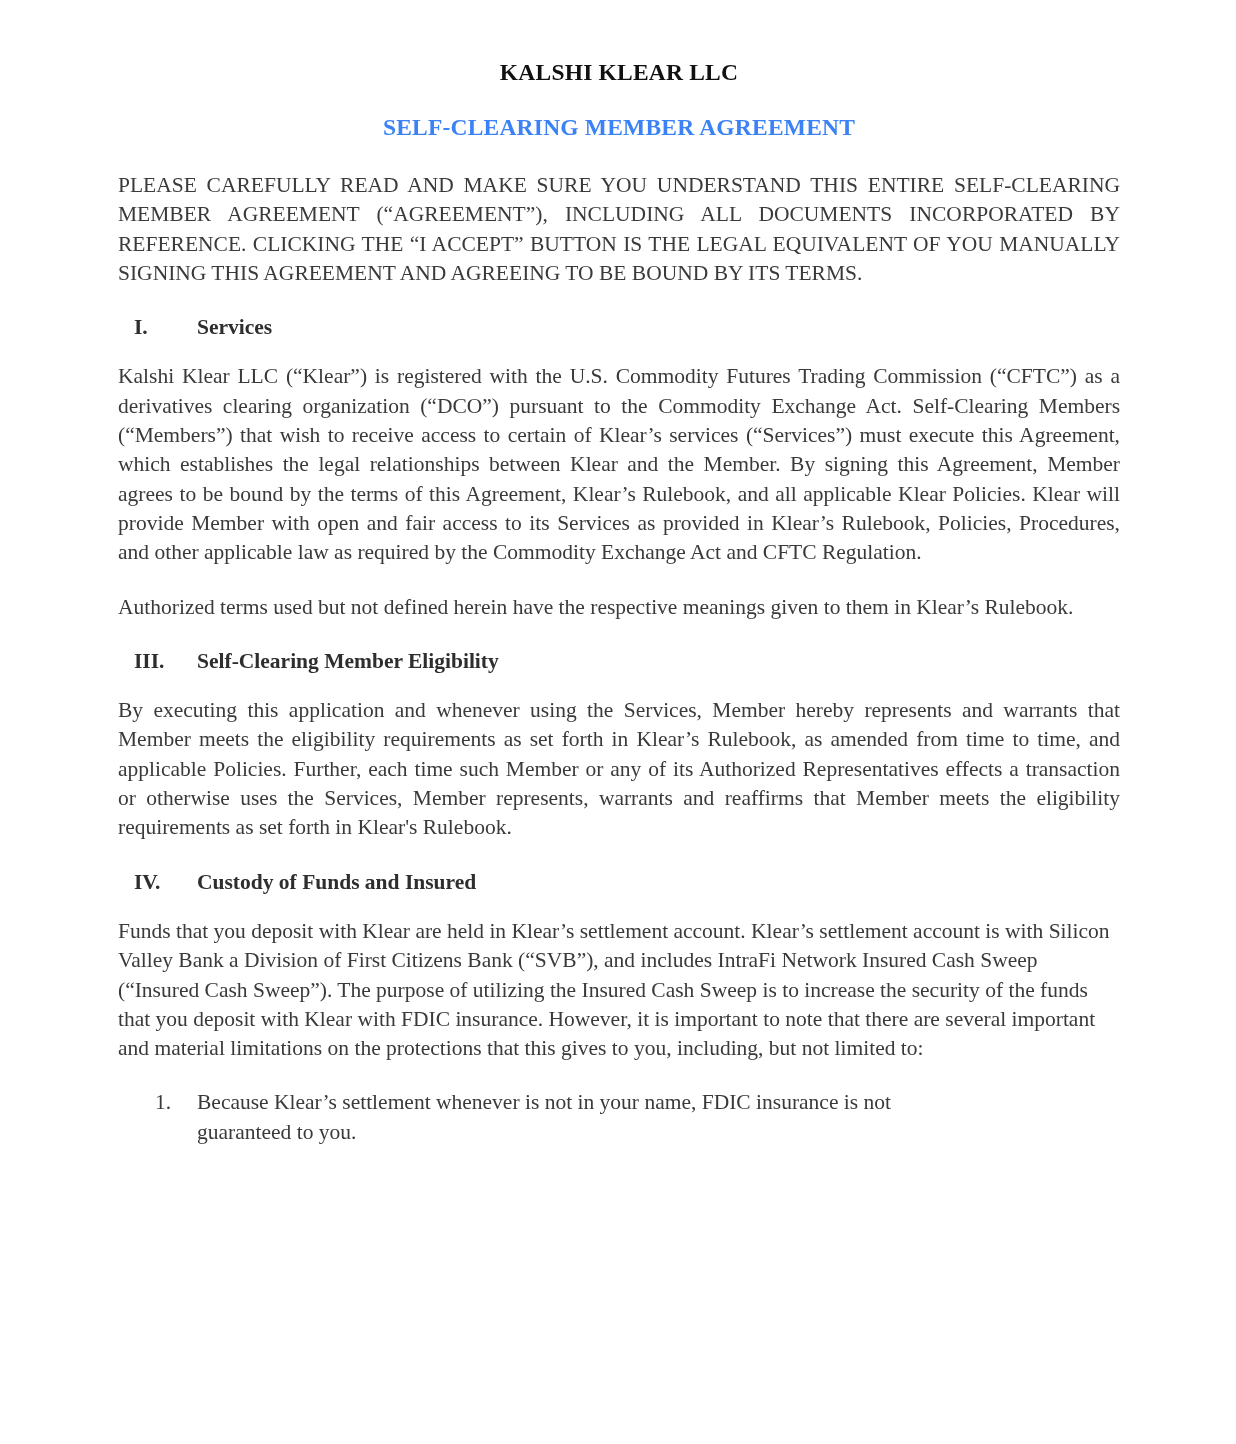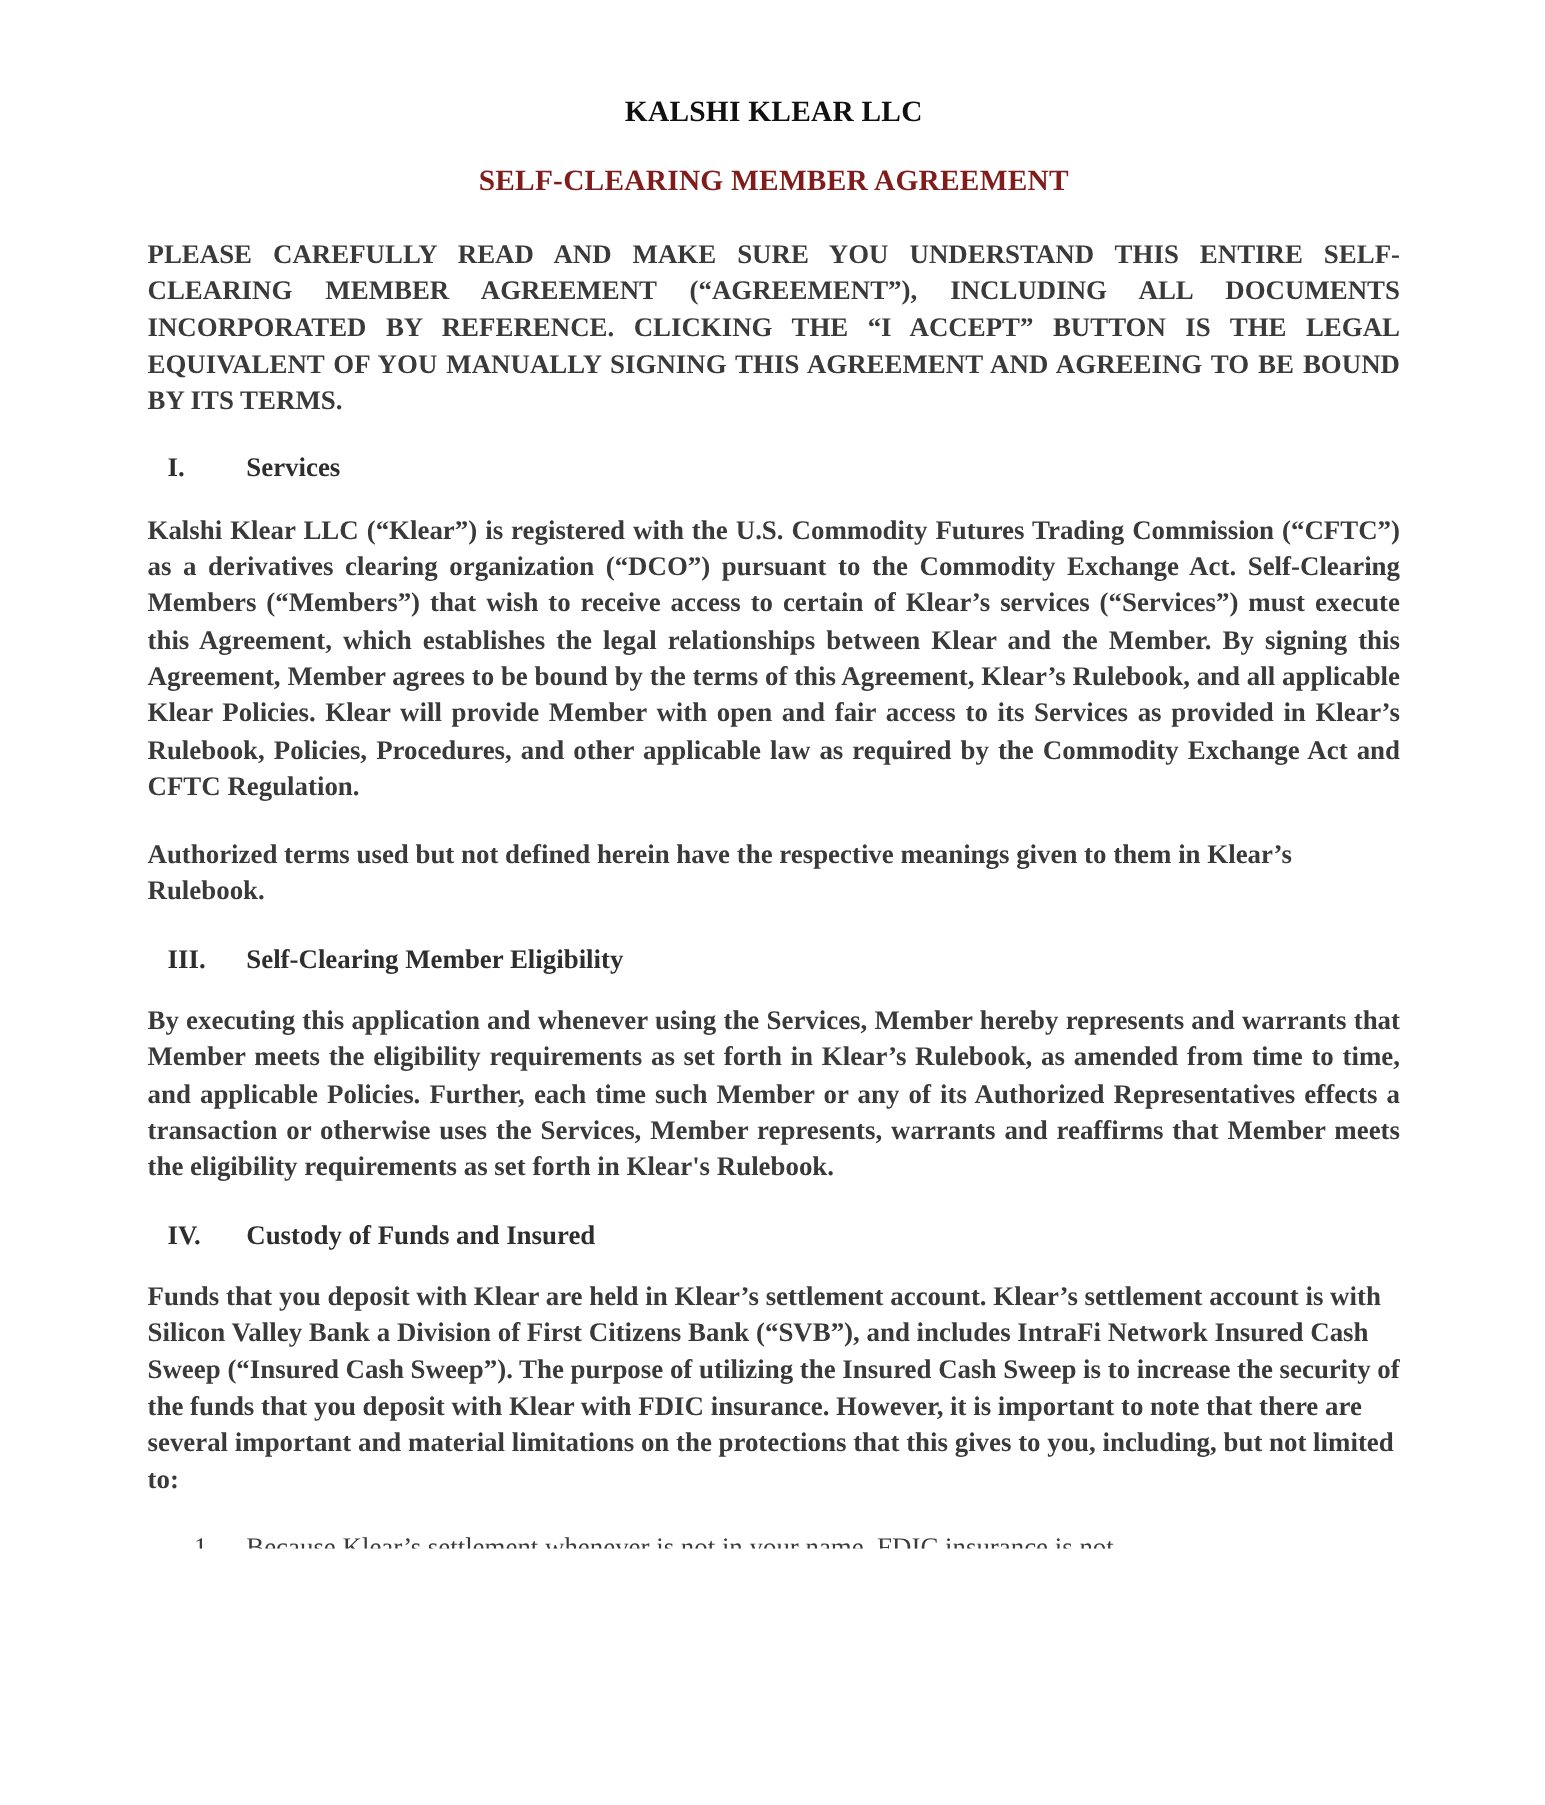--- a/index.html
+++ b/index.html
@@ -4,21 +4,21 @@
 <style>
   html, body {
     margin: 0;
     padding: 0;
     background: #ffffff;
   }
   .page {
     width: 1236px;
     height: 1239px;
     box-sizing: border-box;
-    padding: 76px 116px 0 118px;
+    padding: 58px 116px 0 118px;
     background: #ffffff;
     font-family: "Liberation Serif", "DejaVu Serif", serif;
     font-size: 21.5px;
     line-height: 29.3px;
     color: #3a3a3a;
     overflow: hidden;
   }
   h1.doc-title {
     margin: 0 0 26px 0;
     font-size: 23.5px;
@@ -27,26 +27,25 @@
     text-align: center;
     color: #111111;
     letter-spacing: 0.2px;
   }
   h2.doc-subtitle {
     margin: 16px 0 29px 0;
     font-size: 23.5px;
     line-height: 29px;
     font-weight: 700;
     text-align: center;
-    color: #7f1d1d;
+    color: #3b82f6;
     letter-spacing: 0.2px;
   }
   p.para {
     margin: 0 0 25px 0;
-    font-weight: bold;
   }
   p.justify {
     text-align: justify;
     text-justify: inter-word;
   }
   .section-heading {
     display: flex;
     margin: 0 0 20px 0;
     font-weight: 700;
     font-size: 21.5px;

